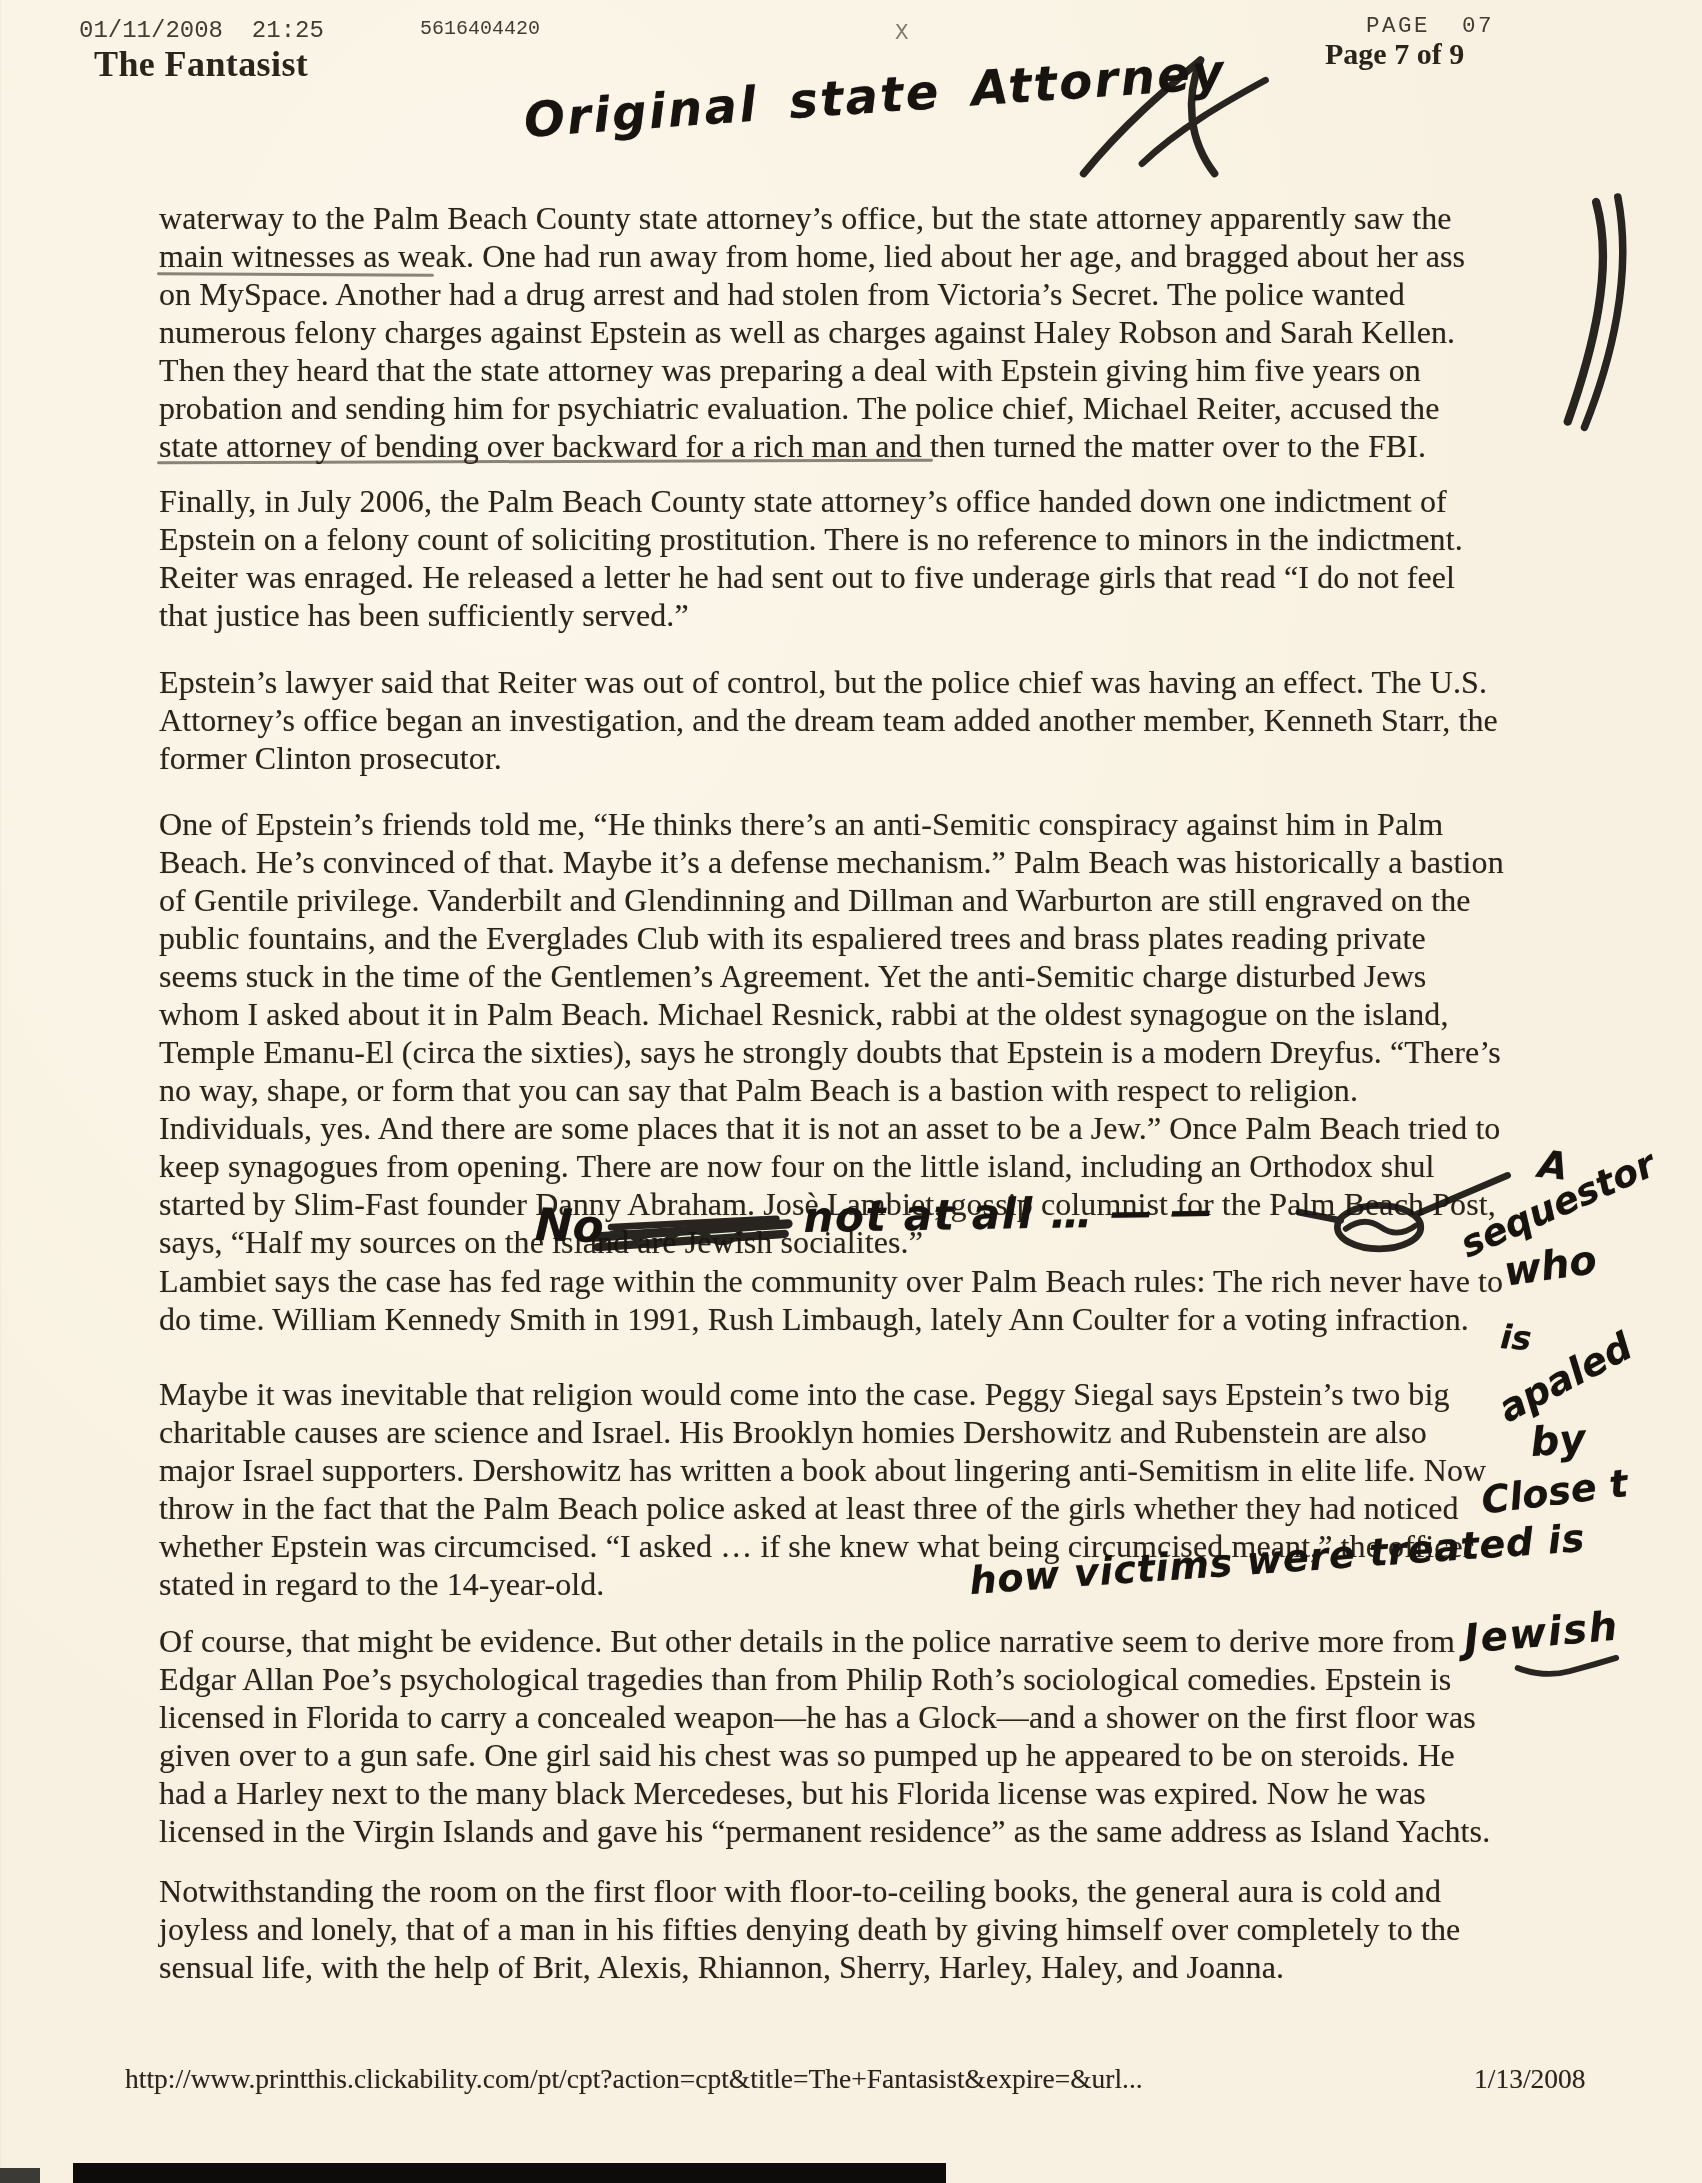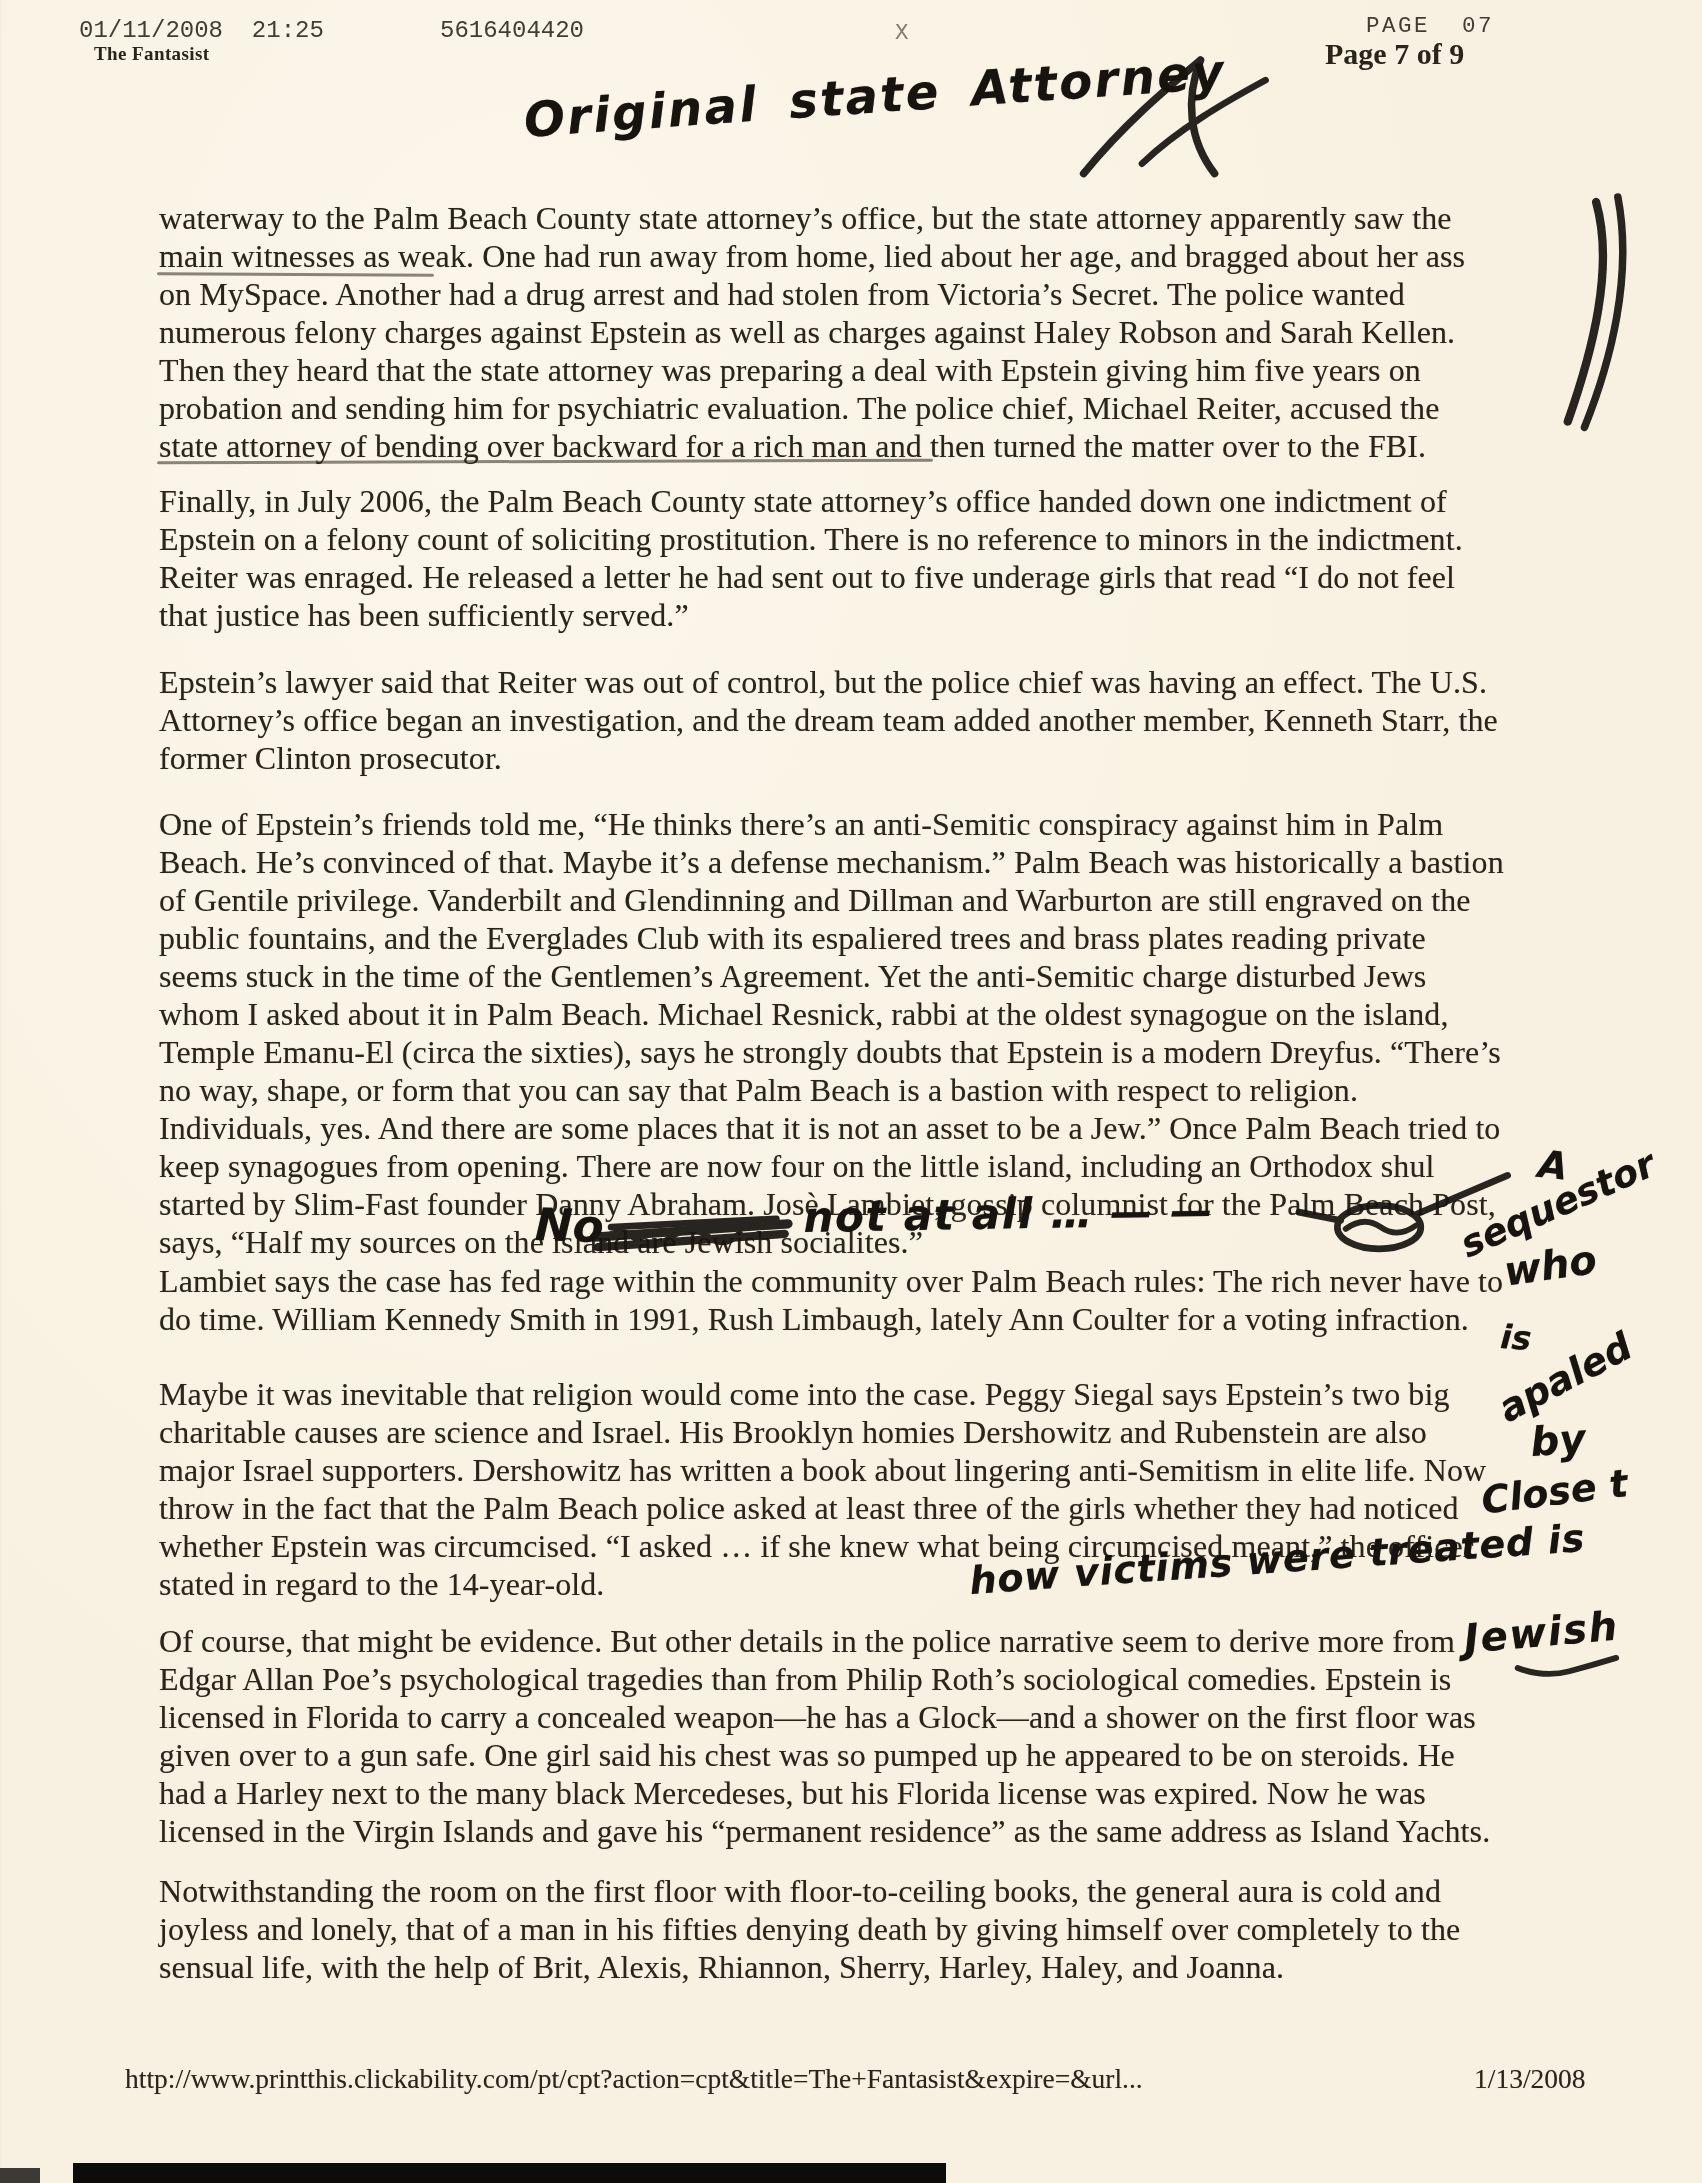--- a/index.html
+++ b/index.html
@@ -15,21 +15,21 @@
     color:#2b241b;
   }
   .mono{font-family:"Liberation Mono","DejaVu Sans Mono",monospace;color:#423c33;white-space:pre;}
   .abs{position:absolute;}
   .para{
     position:absolute;left:159px;width:1345px;
     font-size:32px;line-height:38px;letter-spacing:0.1px;
     text-align:left;margin:0;
     text-shadow:0 0 0.8px rgba(43,36,27,.35);
   }
-  .title{font-size:19px;font-weight:bold;letter-spacing:0.4px;}
+  .title{font-size:36px;font-weight:bold;letter-spacing:0.4px;}
   .pageof{font-size:30px;font-weight:bold;}
   .footer-line{font-size:27.5px;text-shadow:0 0 0.8px rgba(43,36,27,.3);}
   .hw{
     position:absolute;
     font-family:"DejaVu Sans", sans-serif;
     font-style:italic;font-weight:bold;
     color:#17130f;
     text-shadow:0 0 0.8px rgba(20,15,10,.5);
     transform-origin:left top;
     white-space:nowrap;
@@ -37,21 +37,21 @@
   .underline-mark{position:absolute;background:#2b241b;opacity:.55;border-radius:1.7px;}
   .penmarks{position:absolute;inset:0;pointer-events:none;}
   .blackbar{position:absolute;background:#0d0c0a;}
 </style>
 </head>
 <body>
 
 <div class="page">
 
   <span class="abs mono" style="left:79px;top:16.7px;font-size:24px;">01/11/2008  21:25</span>
-  <span class="abs mono" style="left:440px;top:16.7px;font-size:24px;">5616404420</span>
+  <span class="abs mono" style="left:420px;top:16.7px;font-size:20px;">5616404420</span>
   <span class="abs mono" style="left:895px;top:20px;font-size:22.5px;color:#837b6f;">X</span>
   <span class="abs mono" style="left:1366px;top:13.4px;font-size:22.5px;letter-spacing:2.5px;">PAGE  07</span>
   <span class="abs pageof" style="left:1325px;top:37px;">Page 7 of 9</span>
   <span class="abs title" style="left:94px;top:43px;">The Fantasist</span>
 
   <span class="hw" style="left:522px;top:92px;font-size:48px;letter-spacing:2.5px;word-spacing:11.7px;transform:rotate(-4deg);">Original state Attorney</span>
 
   <p class="para" style="top:199px;">waterway to the Palm Beach County state attorney’s office, but the state attorney apparently saw the main witnesses as weak. One had run away from home, lied about her age, and bragged about her ass on MySpace. Another had a drug arrest and had stolen from Victoria’s Secret. The police wanted numerous felony charges against Epstein as well as charges against Haley Robson and Sarah Kellen. Then they heard that the state attorney was preparing a deal with Epstein giving him five years on probation and sending him for psychiatric evaluation. The police chief, Michael Reiter, accused the state attorney of bending over backward for a rich man and then turned the matter over to the FBI.</p>
   <p class="para" style="top:482px;">Finally, in July 2006, the Palm Beach County state attorney’s office handed down one indictment of Epstein on a felony count of soliciting prostitution. There is no reference to minors in the indictment. Reiter was enraged. He released a letter he had sent out to five underage girls that read “I do not feel that justice has been sufficiently served.”</p>
   <p class="para" style="top:663px;">Epstein’s lawyer said that Reiter was out of control, but the police chief was having an effect. The U.S. Attorney’s office began an investigation, and the dream team added another member, Kenneth Starr, the former Clinton prosecutor.</p>

